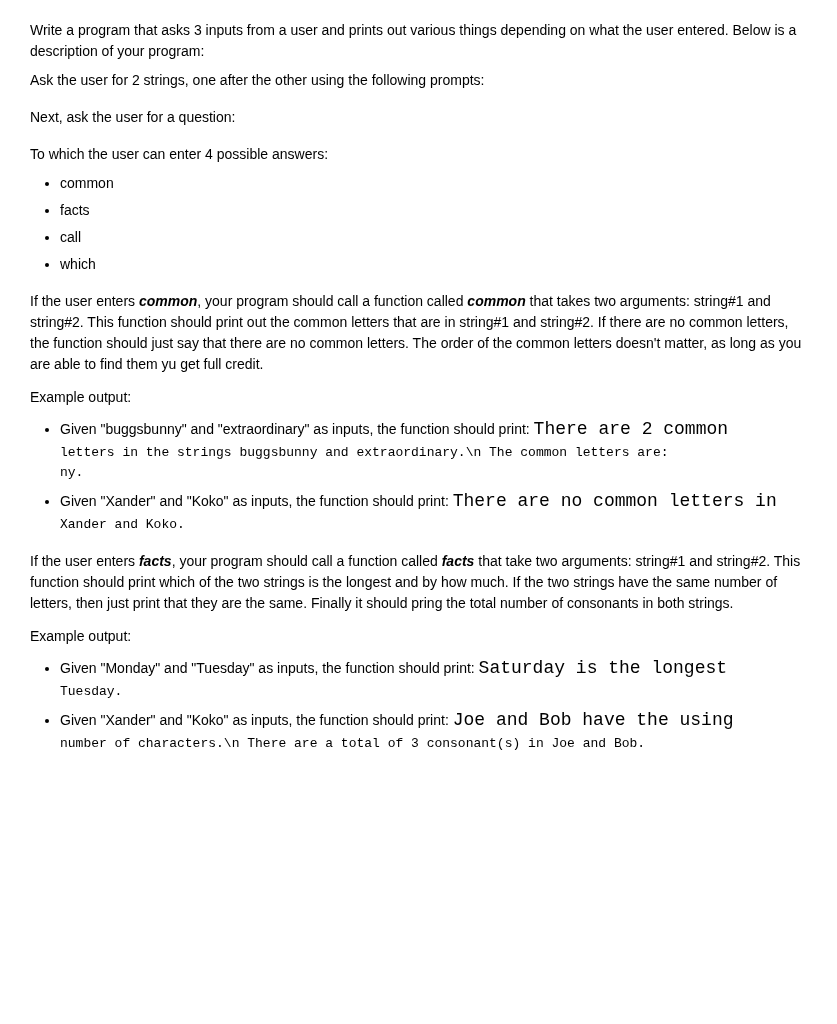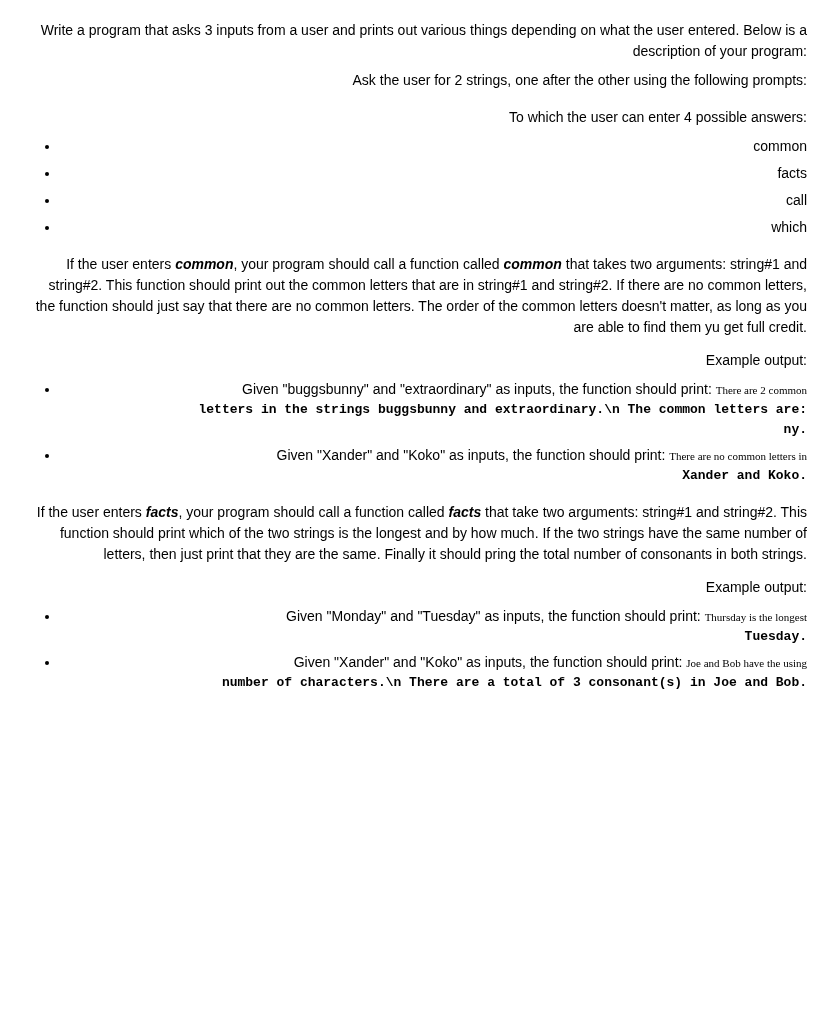--- a/index.html
+++ b/index.html
@@ -1,19 +1,18 @@
 <!DOCTYPE html>
 <html><head>
   <meta charset="utf-8">
   <style>
     * {
       margin: 0;
       padding: 0;
       box-sizing: border-box;
-      text-align: right;
     }
 
     body {
       background: #ffffff;
       font-family: Arial, sans-serif;
       font-size: 14px;
       color: #000000;
       line-height: 1.5;
       padding: 20px 30px;
       max-width: 837px;
@@ -33,53 +32,53 @@
 
     ul li {
       margin-bottom: 6px;
     }
 
     .code-line {
       font-family: 'Courier New', Courier, monospace;
       font-size: 13px;
       display: block;
       margin-left: 0;
-      font-weight: bold;
     }
 
     .bold-italic {
       font-weight: bold;
       font-style: italic;
     }
 
     .section-gap {
       margin-top: 16px;
     }
 
     .example-output-label {
       margin-top: 12px;
       margin-bottom: 4px;
     }
 
     .bullet-code {
-      font-family: Liberation Serif, serif;
-      font-size: 11px;
+      font-family: Liberation Mono, monospace;
+      font-size: 18px;
     }
   </style>
 </head>
 <body>
 
 <div>
 
   <div class="content-section">
     <p>Write a program that asks 3 inputs from a user and prints out various things depending on what the user entered. Below is a description of your program:</p>
     <p>Ask the user for 2 strings, one after the other using the following prompts:</p>
   </div>
 
   <div class="content-section section-gap">
+    <p>Next, ask the user for a question:</p>
   </div>
 
   <div class="content-section section-gap">
     <p>To which the user can enter 4 possible answers:</p>
     <ul>
       <li>common</li>
       <li>facts</li>
       <li>call</li>
       <li>which</li>
     </ul>
@@ -103,21 +102,21 @@
     </ul>
   </div>
 
   <div class="content-section section-gap">
     <p>
       If the user enters <span class="bold-italic">facts</span>, your program should call a function called <span class="bold-italic">facts</span> that take two arguments: string#1 and string#2. This function should print which of the two strings is the longest and by how much. If the two strings have the same number of letters, then just print that they are the same. Finally it should pring the total number of consonants in both strings.
     </p>
     <p class="example-output-label">Example output:</p>
     <ul>
       <li>
-        Given "Monday" and "Tuesday" as inputs, the function should print: <span class="bullet-code">Thursday is the longest</span>
+        Given "Monday" and "Tuesday" as inputs, the function should print: <span class="bullet-code">Saturday is the longest</span>
         <span class="code-line">Tuesday.</span>
       </li>
       <li>
         Given "Xander" and "Koko" as inputs, the function should print: <span class="bullet-code">Joe and Bob have the using</span>
         <span class="code-line">number of characters.\n There are a total of 3 consonant(s) in Joe and Bob.</span>
       </li>
     </ul>
   </div>
 
 </div>

